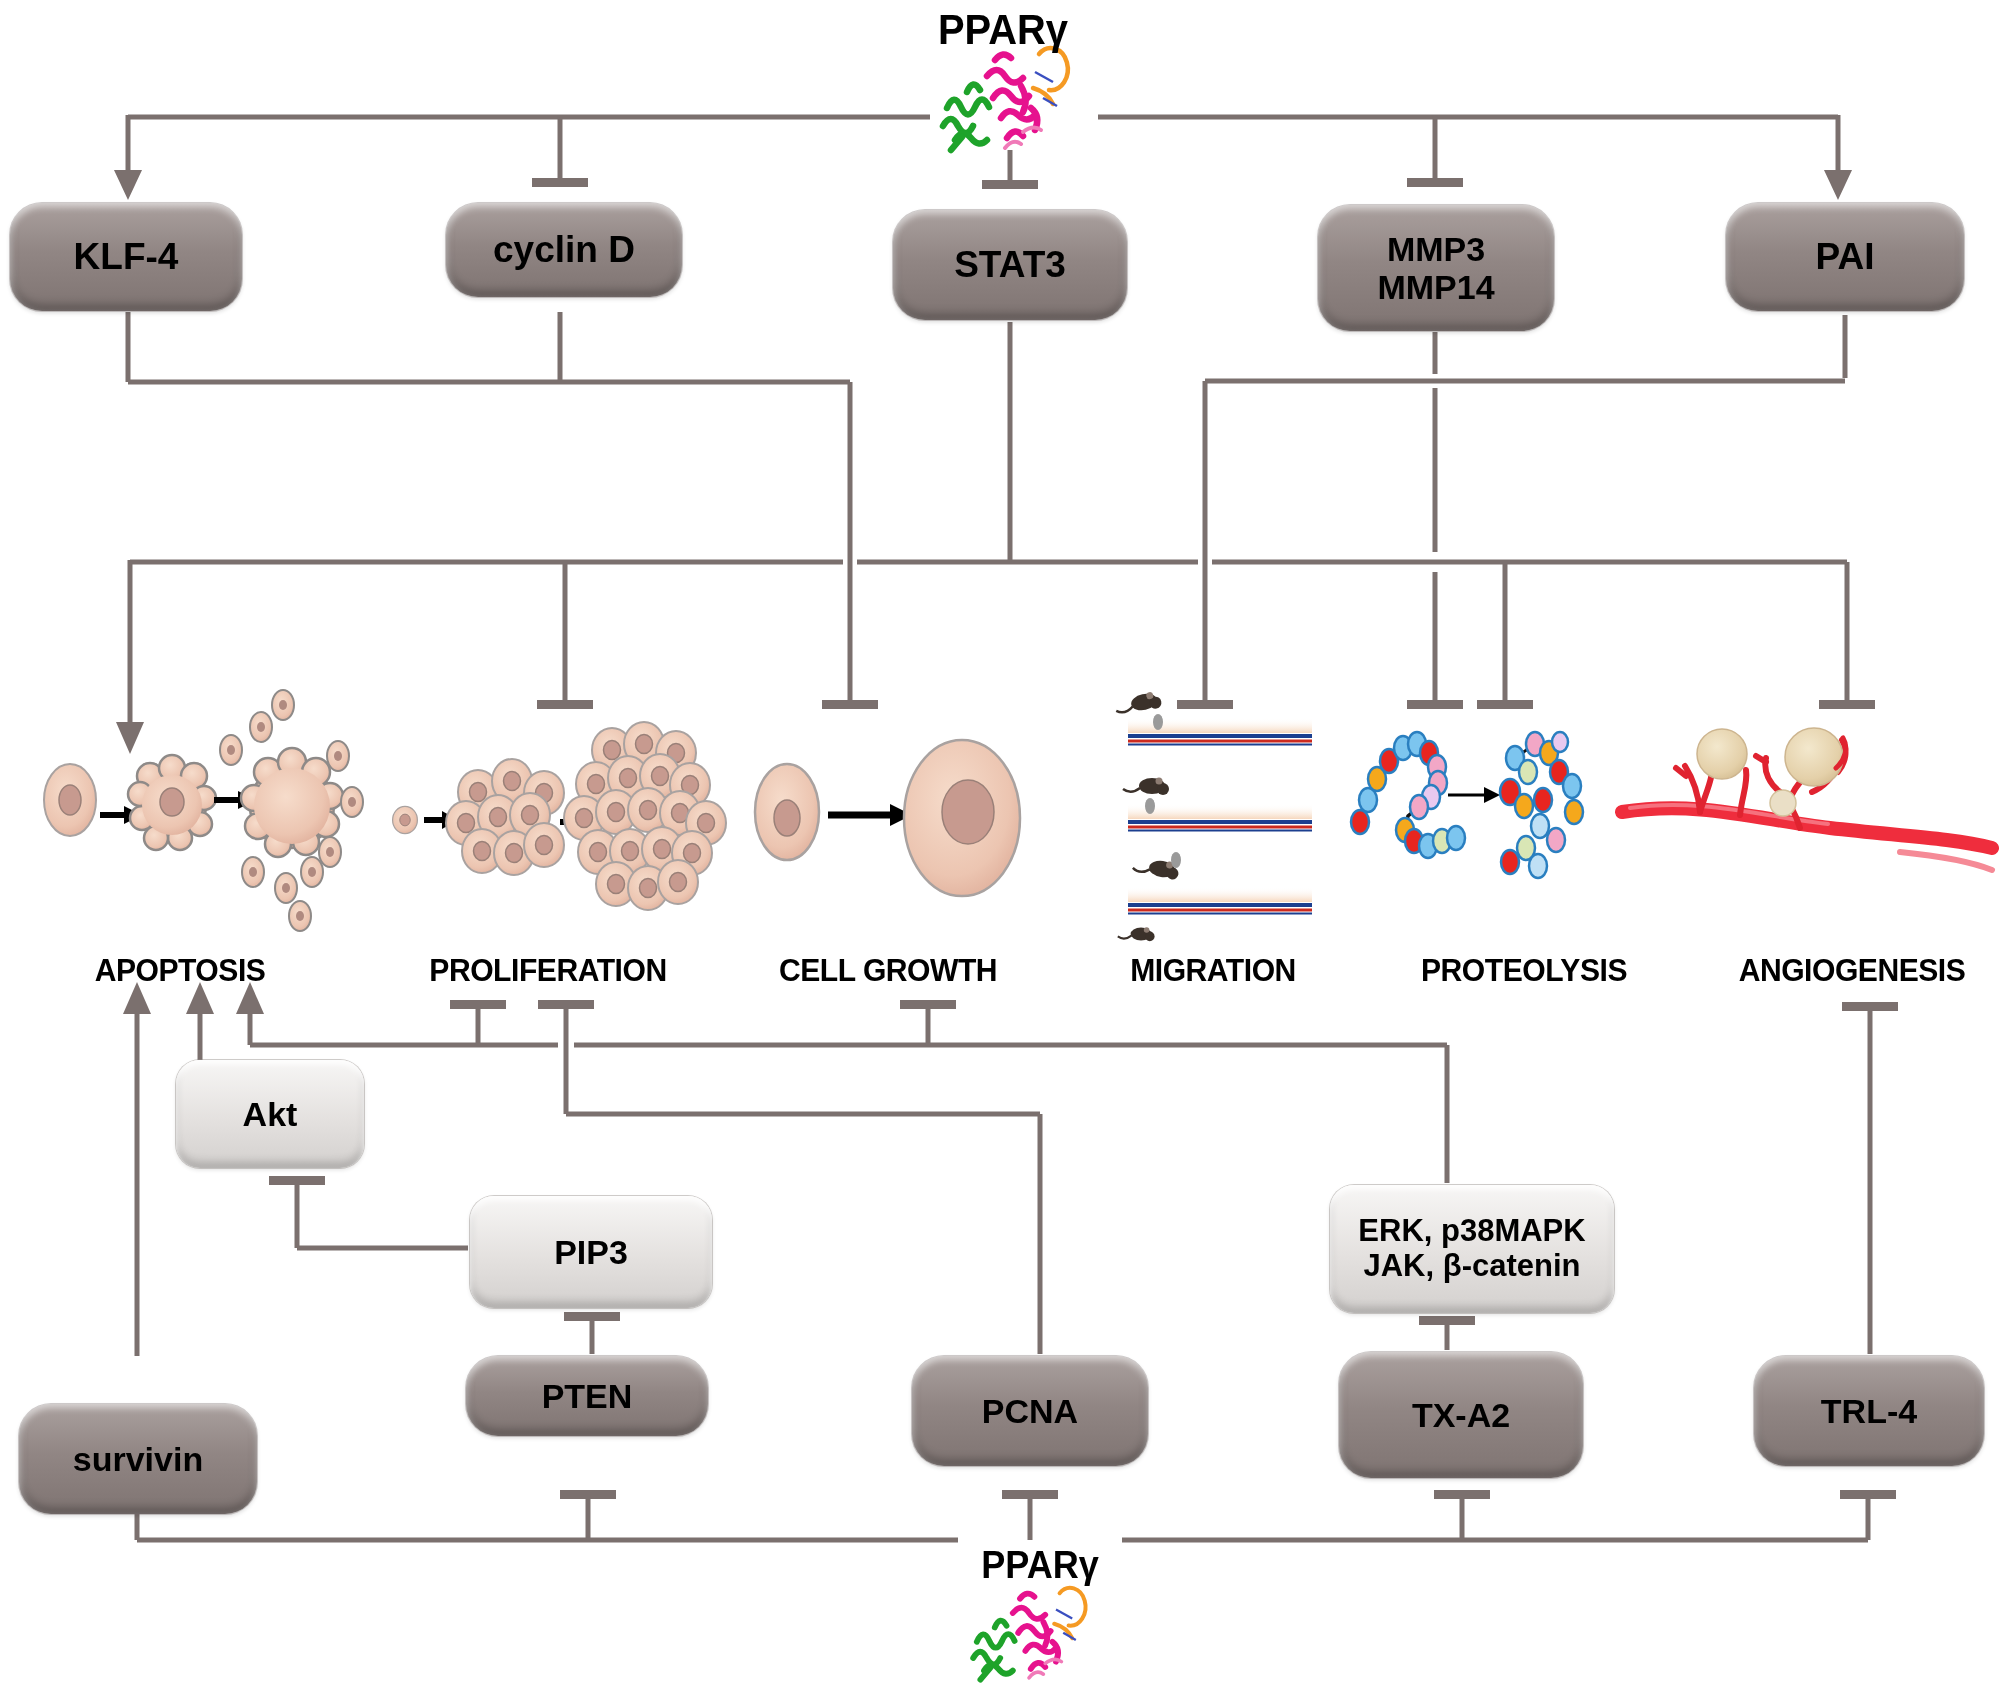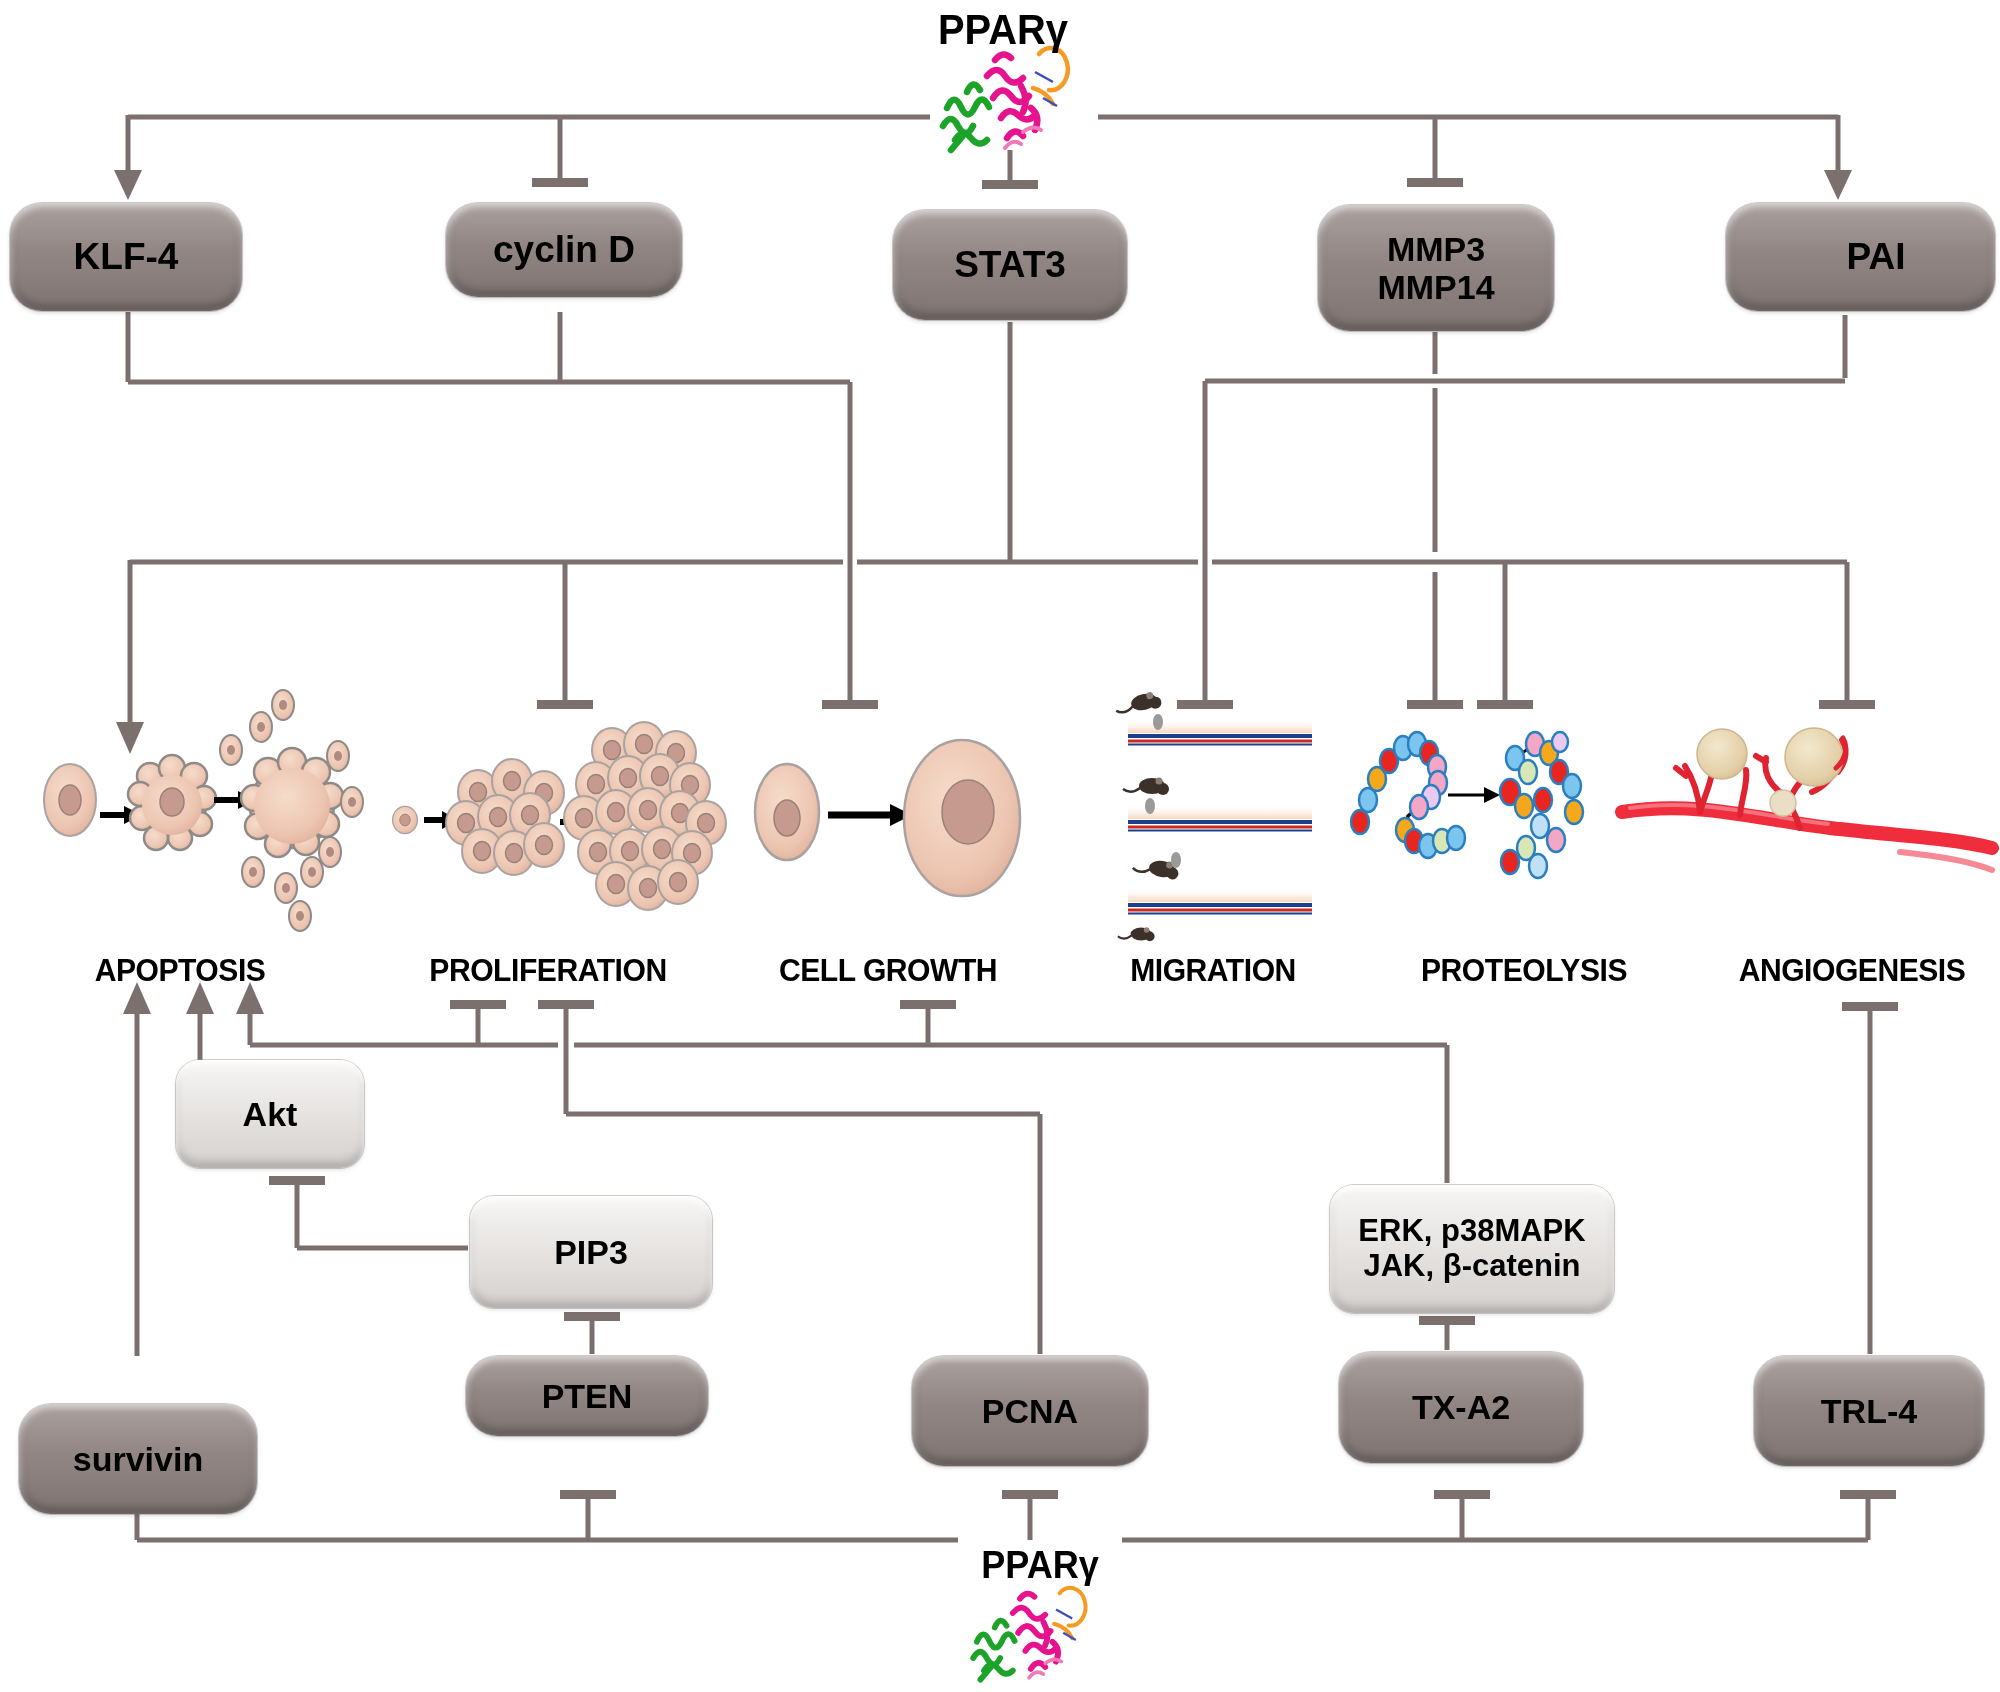--- a/index.html
+++ b/index.html
@@ -373,21 +373,21 @@
   <div class="node dark fs36" style="left:446px;top:203px;width:236px;height:94px;">
     <span>cyclin D</span>
     </div>
   <div class="node dark fs36" style="left:893px;top:210px;width:234px;height:110px;">
     <span>STAT3</span>
     </div>
   <div class="node dark fs34" style="left:1318px;top:205px;width:236px;height:126px;">
     <span>MMP3</span>
     <span>MMP14</span>
     </div>
-  <div class="node dark fs36" style="left:1726px;top:203px;width:238px;height:108px;padding-left:31px;">
+  <div class="node dark fs36" style="left:1726px;top:203px;width:238px;height:108px;">
     <span>PAI</span>
     </div>
 
   <div class="outcome" style="left:180px;top:952px;">APOPTOSIS</div>
   <div class="outcome" style="left:548px;top:952px;">PROLIFERATION</div>
   <div class="outcome" style="left:888px;top:952px;">CELL GROWTH</div>
   <div class="outcome" style="left:1213px;top:952px;">MIGRATION</div>
   <div class="outcome" style="left:1524px;top:952px;">PROTEOLYSIS</div>
   <div class="outcome" style="left:1852px;top:952px;">ANGIOGENESIS</div>
 
@@ -404,20 +404,20 @@
 
   <div class="node dark fs34" style="left:19px;top:1356px;width:238px;height:110px;margin-top:48px;">
     <span>survivin</span>
     </div>
   <div class="node dark fs34" style="left:466px;top:1356px;width:242px;height:80px;justify-content:center;">
     <span>PTEN</span>
     </div>
   <div class="node dark fs34" style="left:912px;top:1356px;width:236px;height:110px;align-items:center;">
     <span>PCNA</span>
     </div>
-  <div class="node dark fs34" style="left:1339px;top:1352px;width:244px;height:111px;">
+  <div class="node dark fs34" style="left:1339px;top:1352px;width:244px;height:126px;">
     <span>TX-A2</span>
     </div>
   <div class="node dark fs34" style="left:1754px;top:1356px;width:230px;height:110px;">
     <span>TRL-4</span>
     </div>
 
 </div>
 
 </body></html>

